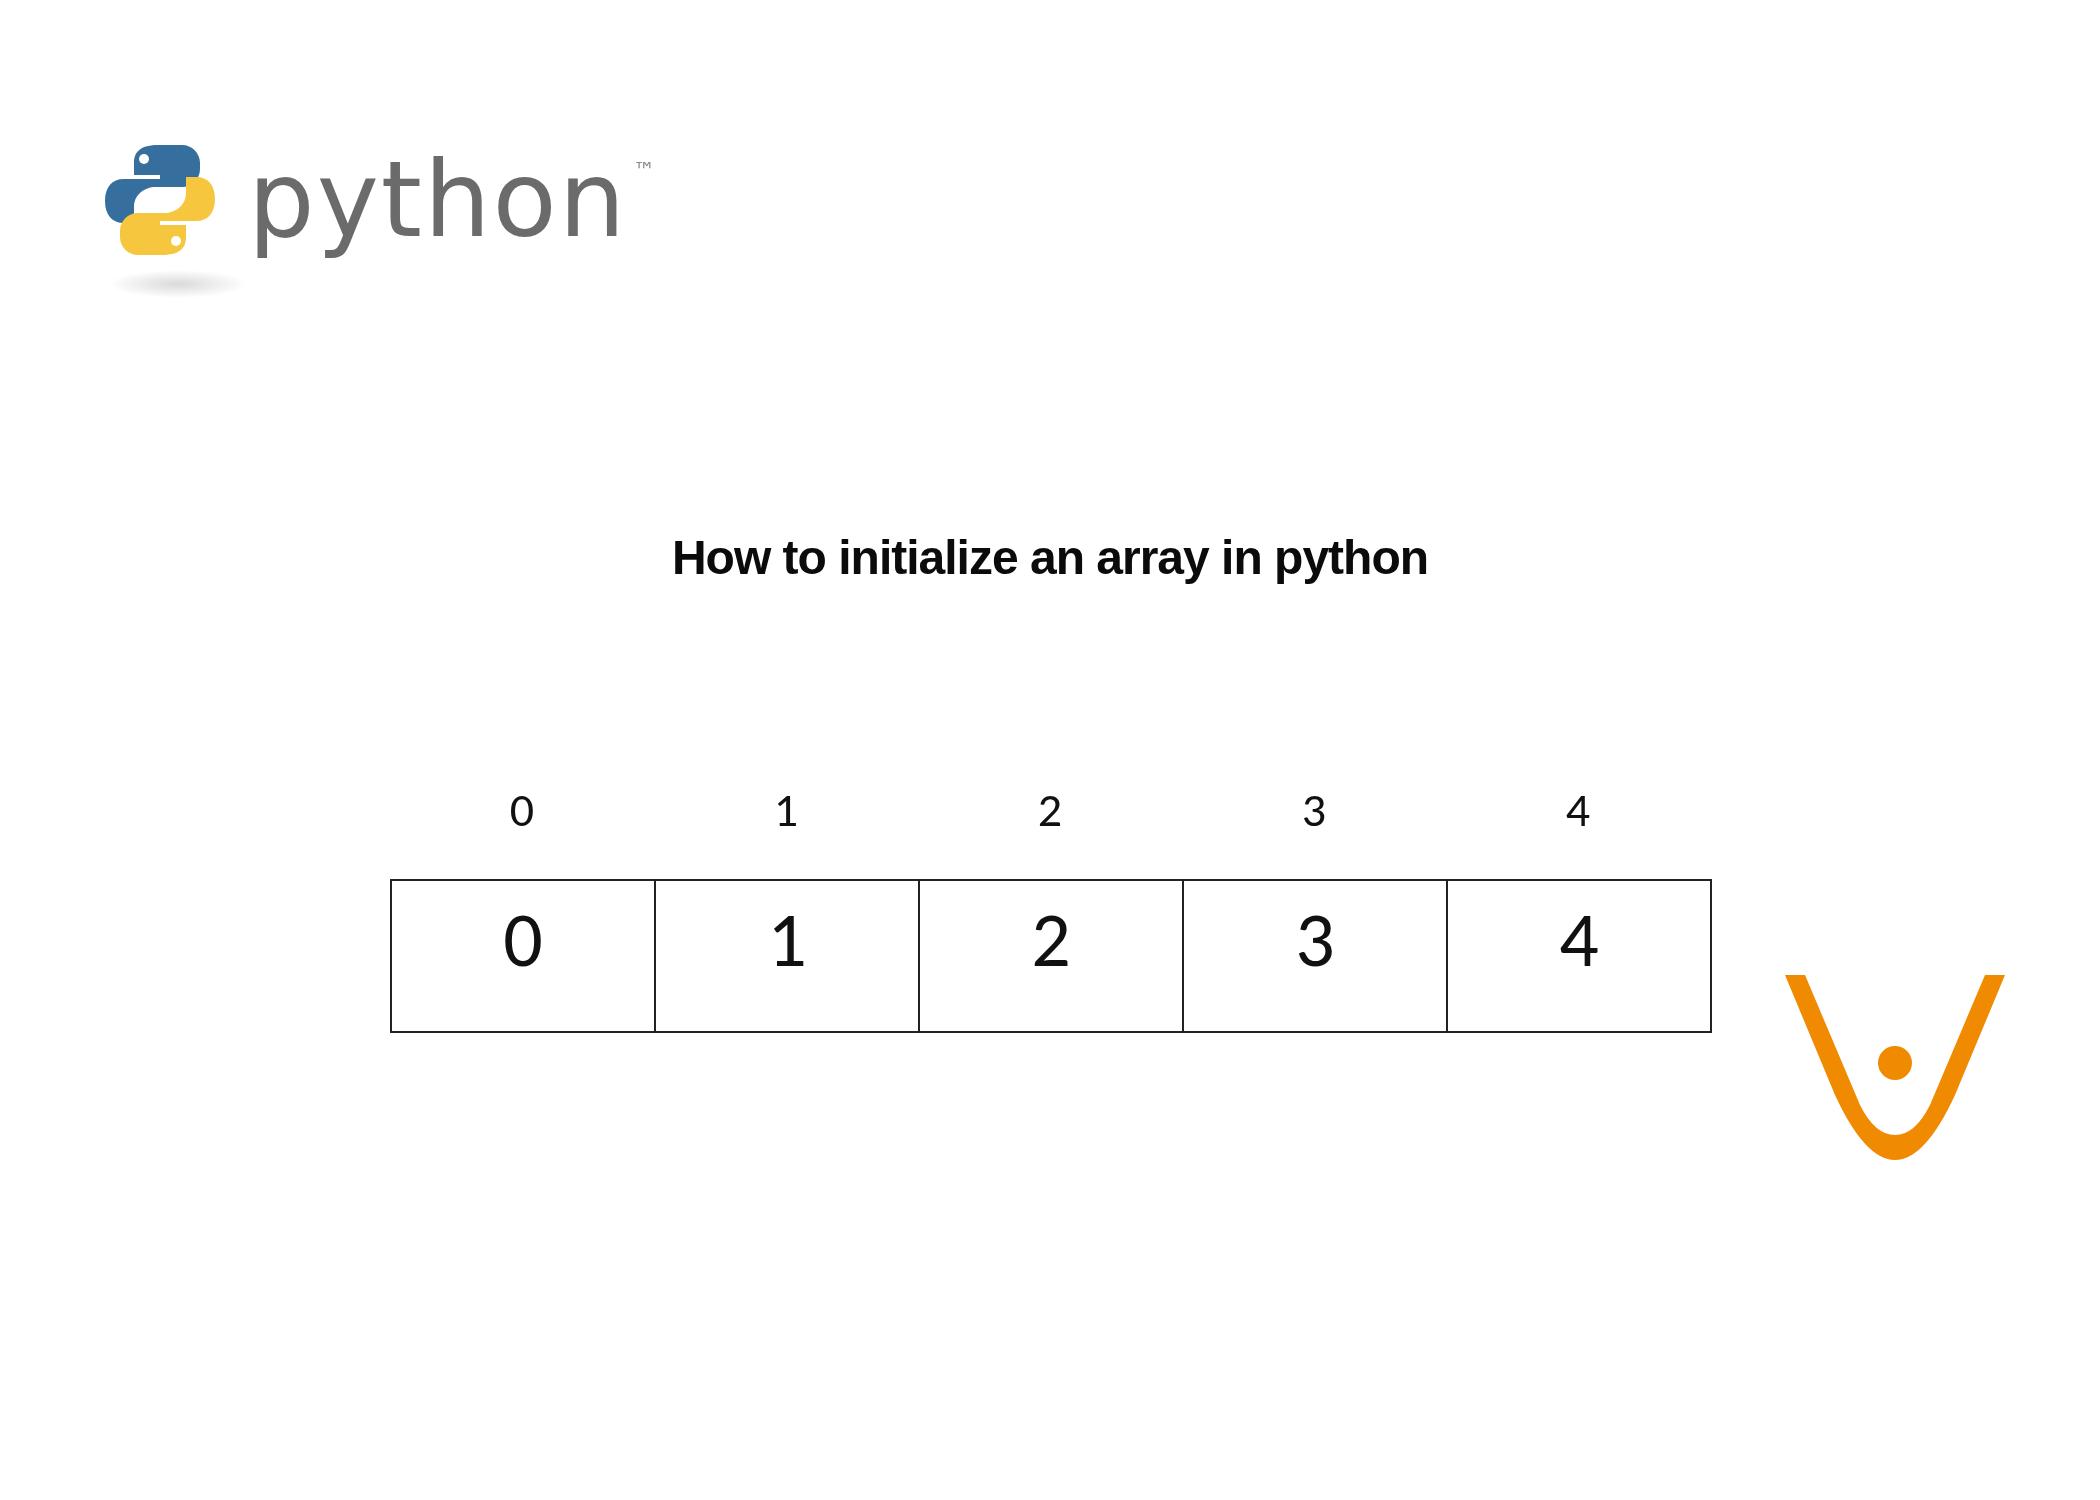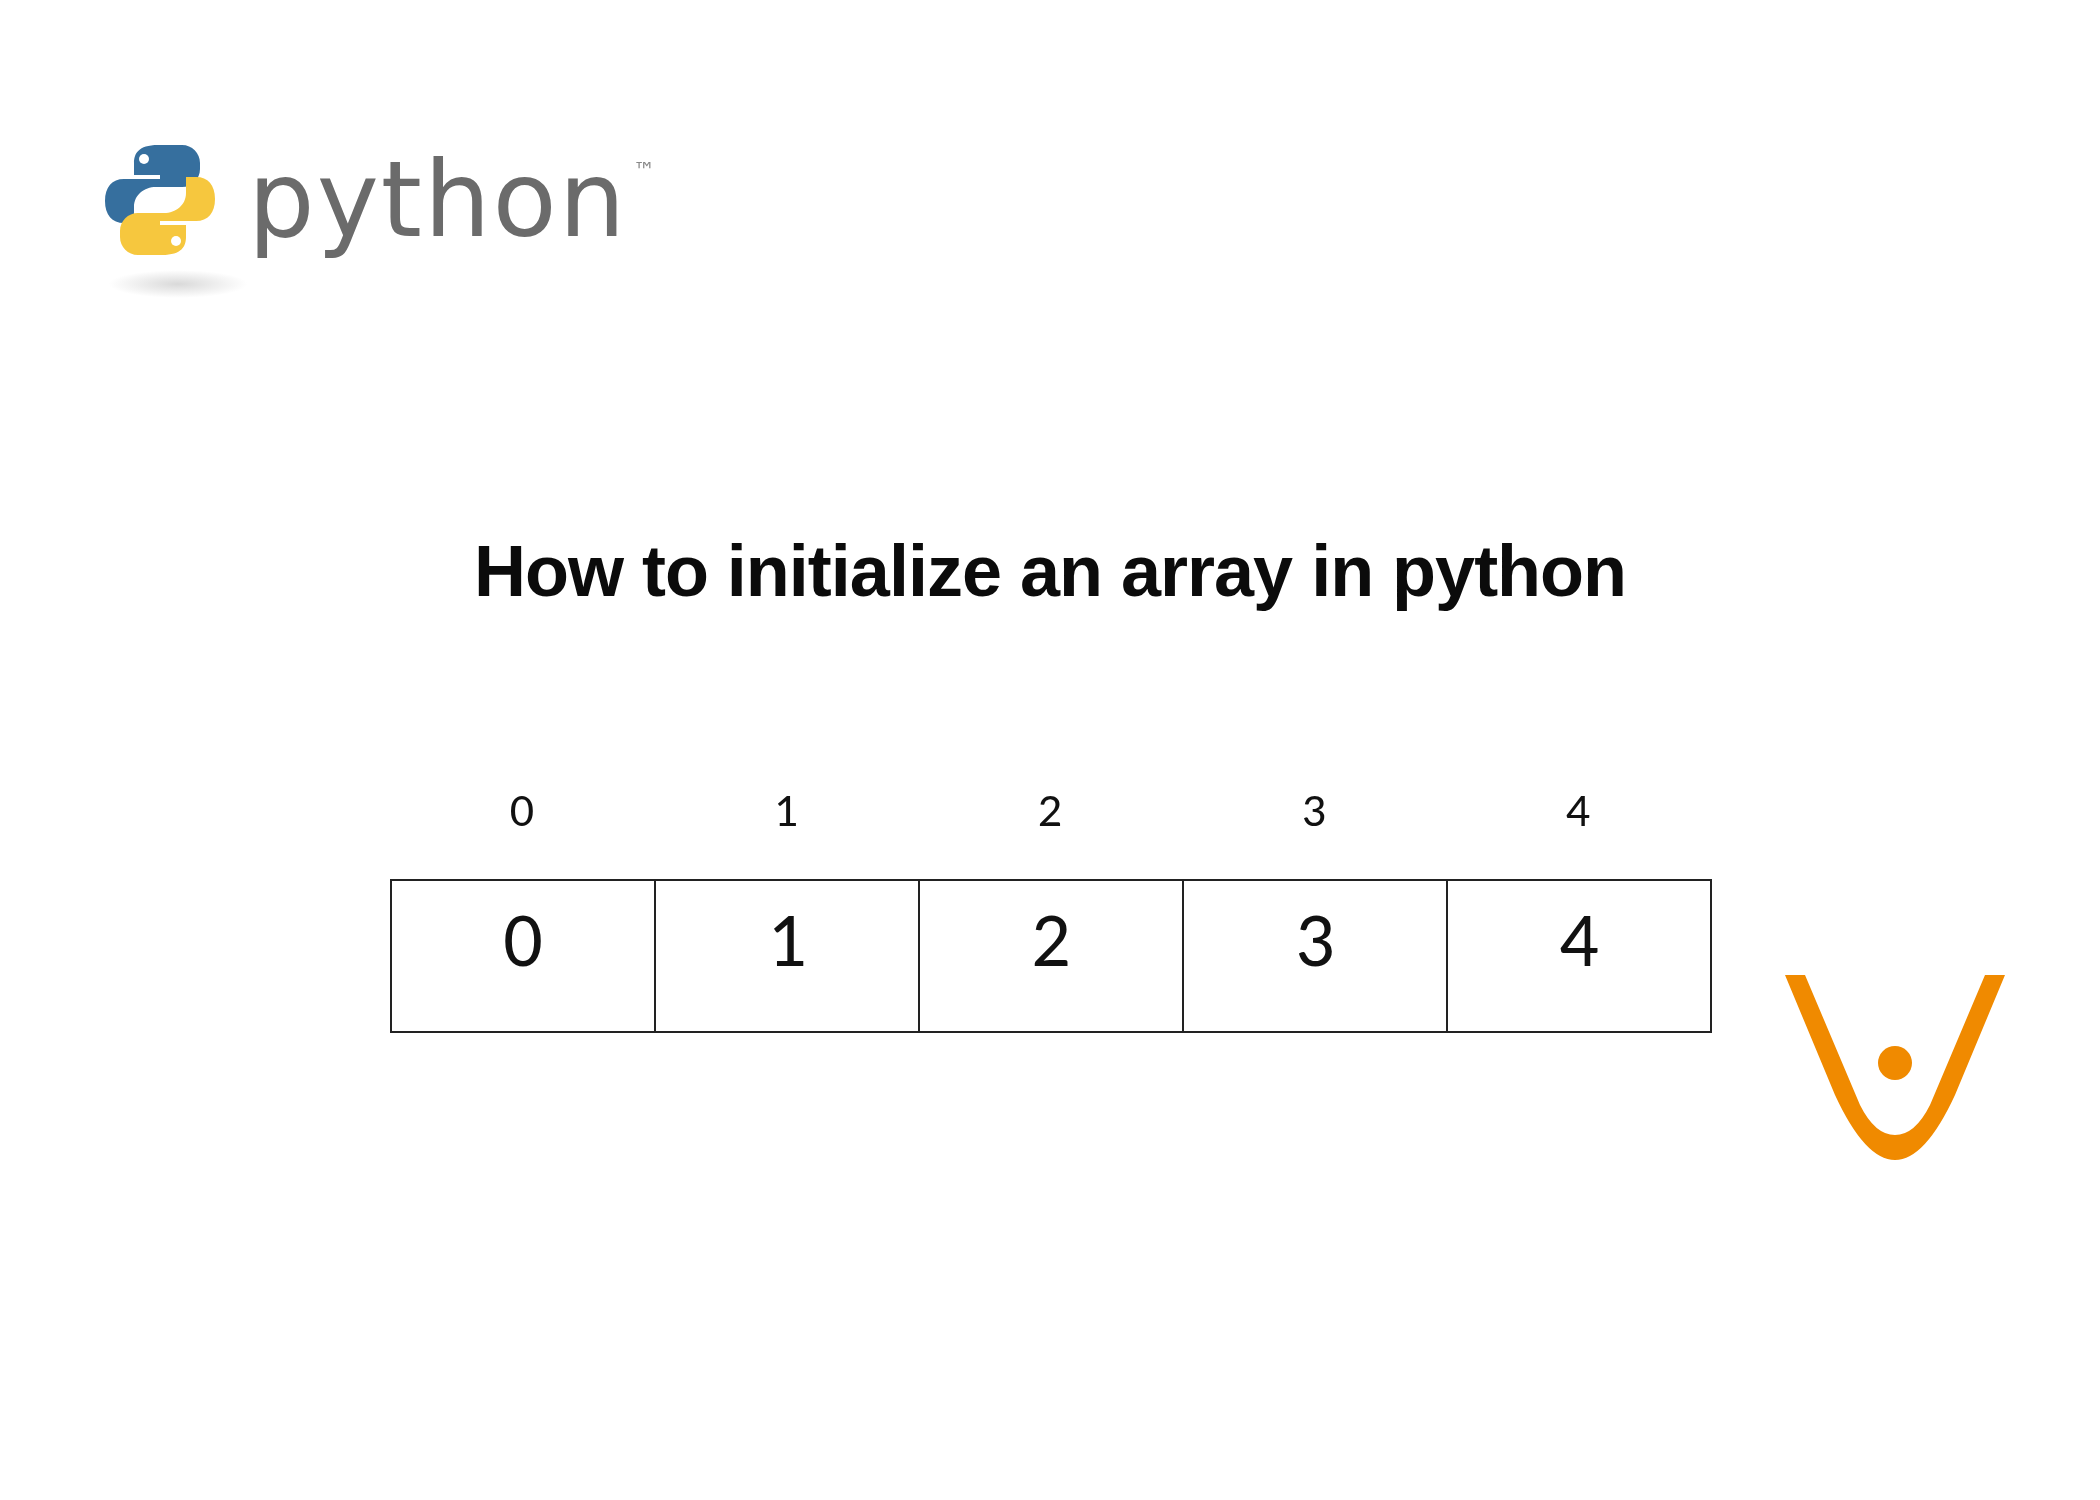--- a/index.html
+++ b/index.html
@@ -4,21 +4,21 @@
 <style>
   html,body{margin:0;padding:0;width:2100px;height:1500px;background:#fff;font-family:Arial,Helvetica,sans-serif;color:#111;}
   .canvas{position:relative;width:2100px;height:1245px;}
   
   .logo-block{position:absolute;left:100px;top:140px;display:flex;align-items:center;gap:28px;}
   .logo-mark{width:120px;height:120px;position:relative;}
   .logo-word{font-size:105px;font-weight:400;color:#6b6b6b;letter-spacing:2px;line-height:1;font-family:"DejaVu Sans","Trebuchet MS",sans-serif;}
   .tm{font-size:22px;color:#888;vertical-align:top;position:relative;top:12px;left:6px;}
   .logo-shadow{position:absolute;left:108px;top:270px;width:140px;height:28px;border-radius:50%;background:radial-gradient(ellipse at center,#d9d9d9 0%,rgba(255,255,255,0) 70%);}
   
-  .title{position:absolute;left:0;width:2100px;top:530px;text-align:center;font-weight:800;font-size:72px;color:#0b0b0b;letter-spacing:-1px;}
+  .title{position:absolute;left:0;width:2100px;top:530px;text-align:center;font-weight:800;font-size:48px;color:#0b0b0b;letter-spacing:-1px;}
   
   .diagram{position:absolute;left:390px;top:780px;}
   .index-row{display:flex;}
   .index-cell{width:264px;text-align:center;font-size:48px;color:#111;font-family:"Calibri","Segoe UI",sans-serif;}
   .cells-row{display:flex;margin-top:40px;border:2px solid #222;}
   .cell{width:262px;height:150px;border-right:2px solid #222;text-align:center;font-size:78px;line-height:118px;font-family:"Calibri","Segoe UI",sans-serif;}
   .cell:last-child{border-right:none;}
   
   .brand{position:absolute;right:90px;bottom:70px;width:230px;height:200px;}
 </style>

